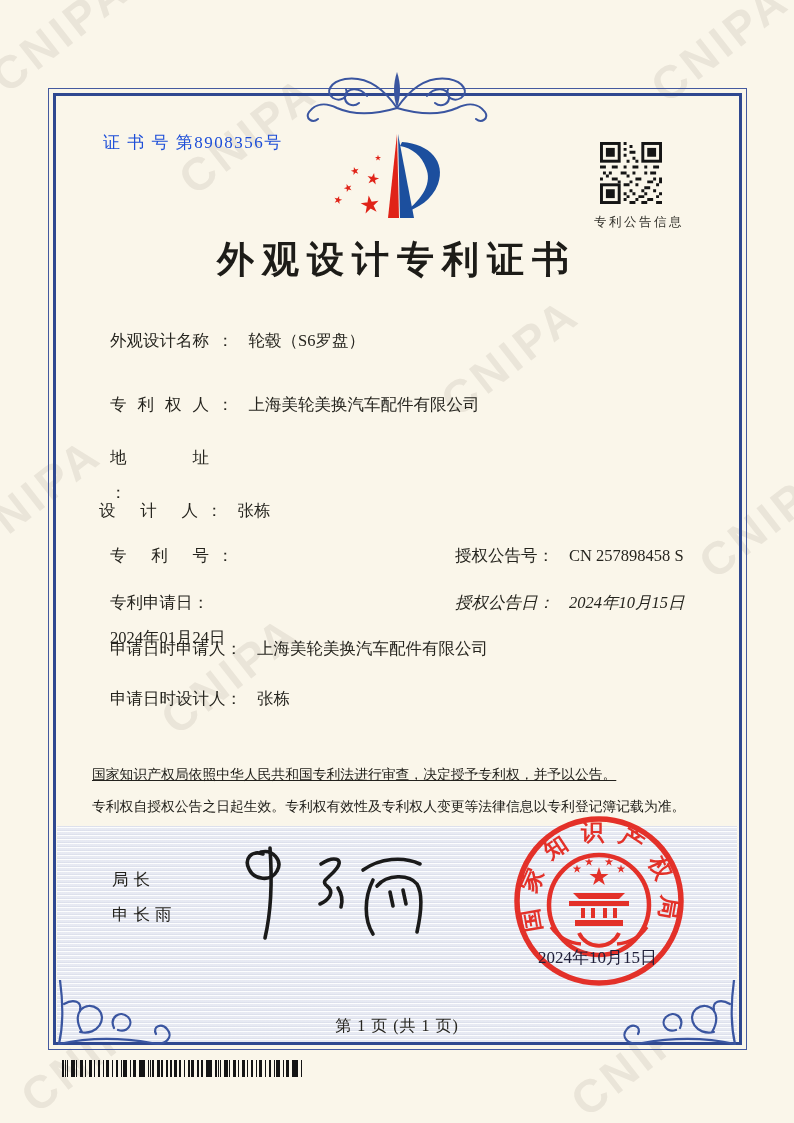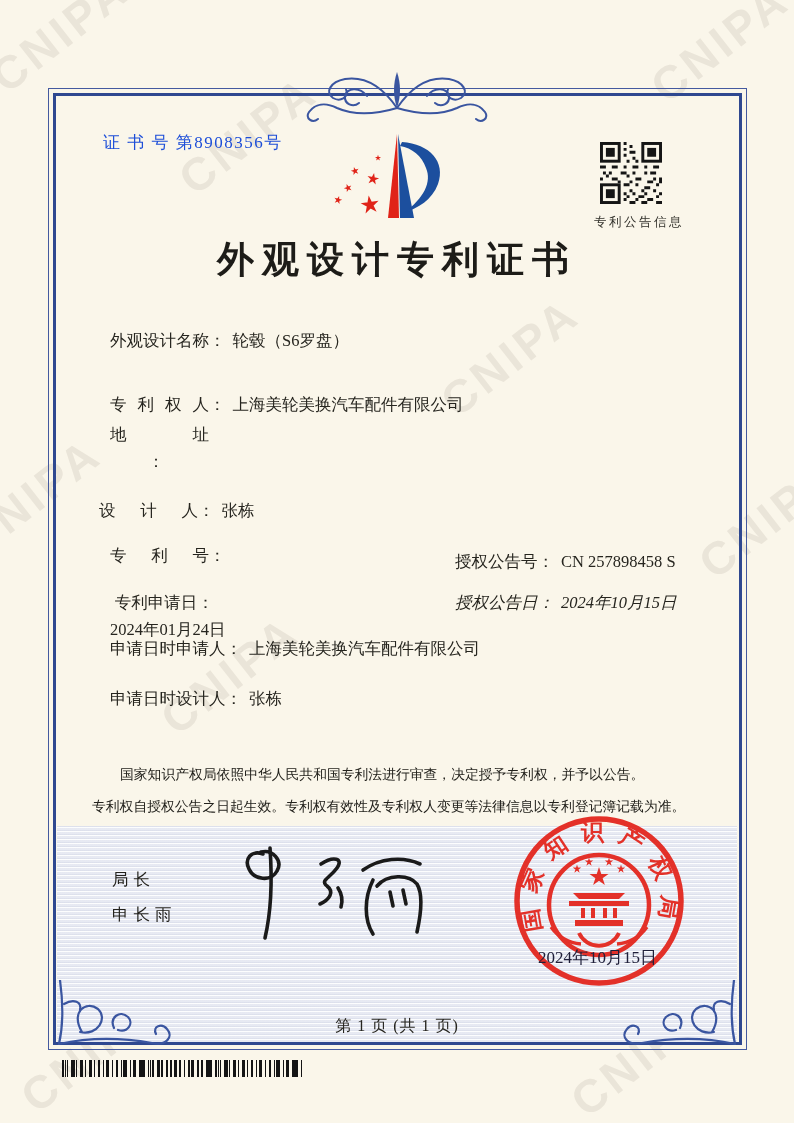--- a/index.html
+++ b/index.html
@@ -30,31 +30,31 @@
   .cert-no{position:absolute;left:103px;top:131px;font-size:17px;color:#1d4ed8;
       letter-spacing:1.5px;z-index:2;}
   .logo{position:absolute;left:330px;top:126px;z-index:2;}
   .qr{position:absolute;left:600px;top:142px;z-index:2;}
   .qr-label{position:absolute;left:594px;top:214px;font-size:12.5px;letter-spacing:2.5px;
       color:#33322c;z-index:2;}
   .title{position:absolute;left:0;top:235px;width:100%;text-align:center;font-size:37px;
       font-weight:bold;letter-spacing:8px;color:#1d1c18;z-index:2;}
 
   
-  .f-row{position:absolute;display:flex;align-items:center;font-size:16.5px;
-      color:#26251f;z-index:2;line-height:27px;}
+  .f-row{position:absolute;display:flex;align-items:flex-start;font-size:16.5px;
+      color:#26251f;z-index:2;line-height:27px;gap:8px;}
   .lab-j{display:inline-block;width:99px;text-align:justify;text-align-last:justify;}
   .lab-n{display:inline-block;}
   .colon{margin-right:7px;}
   .val{white-space:nowrap;}
 
   
   .statement{position:absolute;left:92px;top:759px;width:616px;font-size:13.8px;
       line-height:32px;color:#23221d;z-index:2;}
-  .statement .l1{margin-left:28px;white-space:nowrap;}
+  .statement .l1{white-space:nowrap;text-decoration:underline;}
   .statement .l2{white-space:nowrap;}
 
   
   .signoff{position:absolute;left:112px;top:862px;font-size:16.5px;letter-spacing:5px;
       color:#23221d;z-index:2;line-height:35px;}
   .signature{position:absolute;left:225px;top:836px;z-index:2;}
 
   
   .seal{position:absolute;left:499px;top:801px;z-index:3;}
   .seal-date{position:absolute;left:538px;top:946px;font-size:17px;color:#20203a;
@@ -181,36 +181,36 @@
       <span class="colon">：</span>
     <span class="val">轮毂（S6罗盘）</span>
   </div>
 
   <div class="f-row" style="left:110px;top:391px;">
     <span class="lab-j">专利权人</span>
       <span class="colon">：</span>
     <span class="val">上海美轮美换汽车配件有限公司</span>
   </div>
 
-  <div class="f-row" style="left:110px;top:421px;flex-direction:column;">
+  <div class="f-row" style="left:110px;top:444px;flex-direction:column;">
     <span class="lab-j">地址</span>
       <span class="colon">：</span>
   </div>
 
   <div class="f-row" style="left:99px;top:497px;">
     <span class="lab-j">设计人</span>
       <span class="colon">：</span>
     <span class="val">张栋</span>
   </div>
 
   <div class="f-row" style="left:110px;top:542px;">
     <span class="lab-j">专利号</span>
       <span class="colon">：</span>
   </div>
-  <div class="f-row" style="left:455px;top:542px;margin-top:6px;">
+  <div class="f-row" style="left:455px;top:542px;">
     <span class="lab-n colon">授权公告号：</span>
     <span class="val">CN 257898458 S</span>
   </div>
 
   <div class="f-row" style="left:110px;top:589px;flex-direction:column;">
     <span class="lab-n colon">专利申请日：</span>
     <span class="val">2024年01月24日</span>
   </div>
   <div class="f-row" style="left:455px;top:589px;font-style:italic;">
     <span class="lab-n colon">授权公告日：</span>

